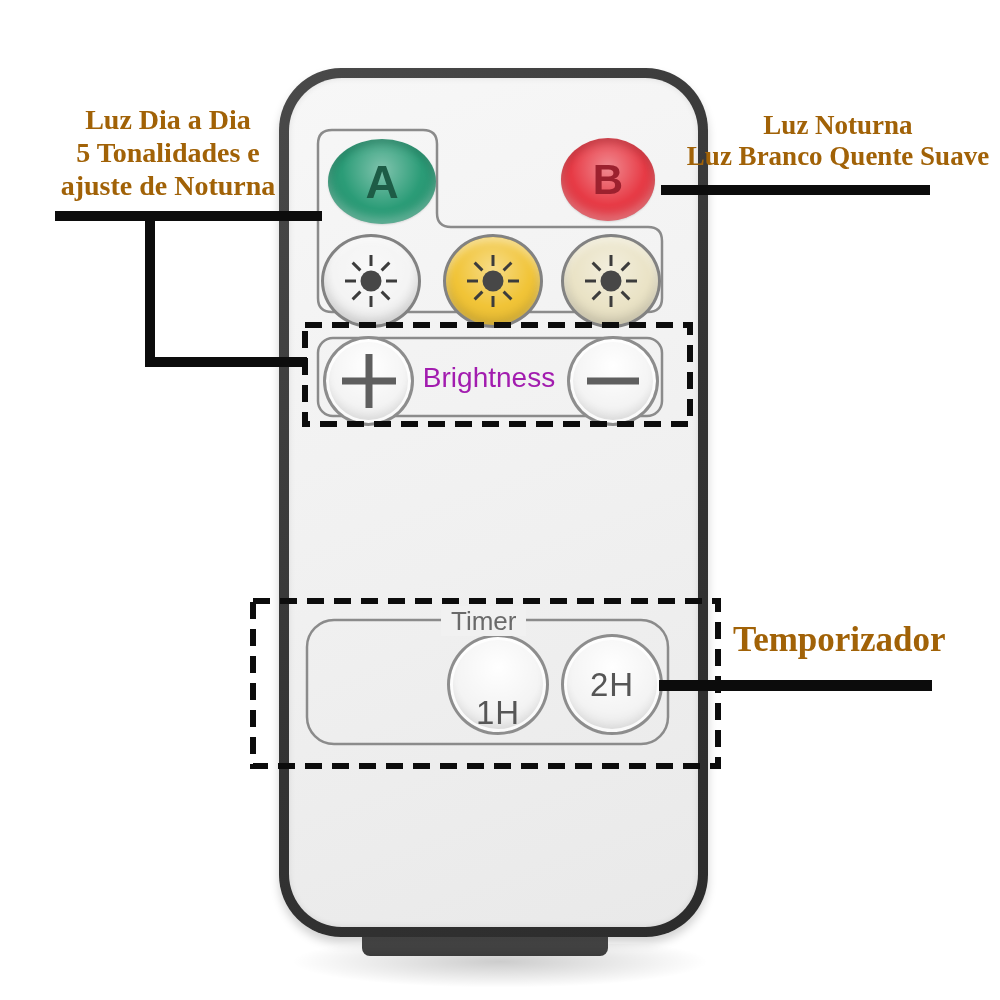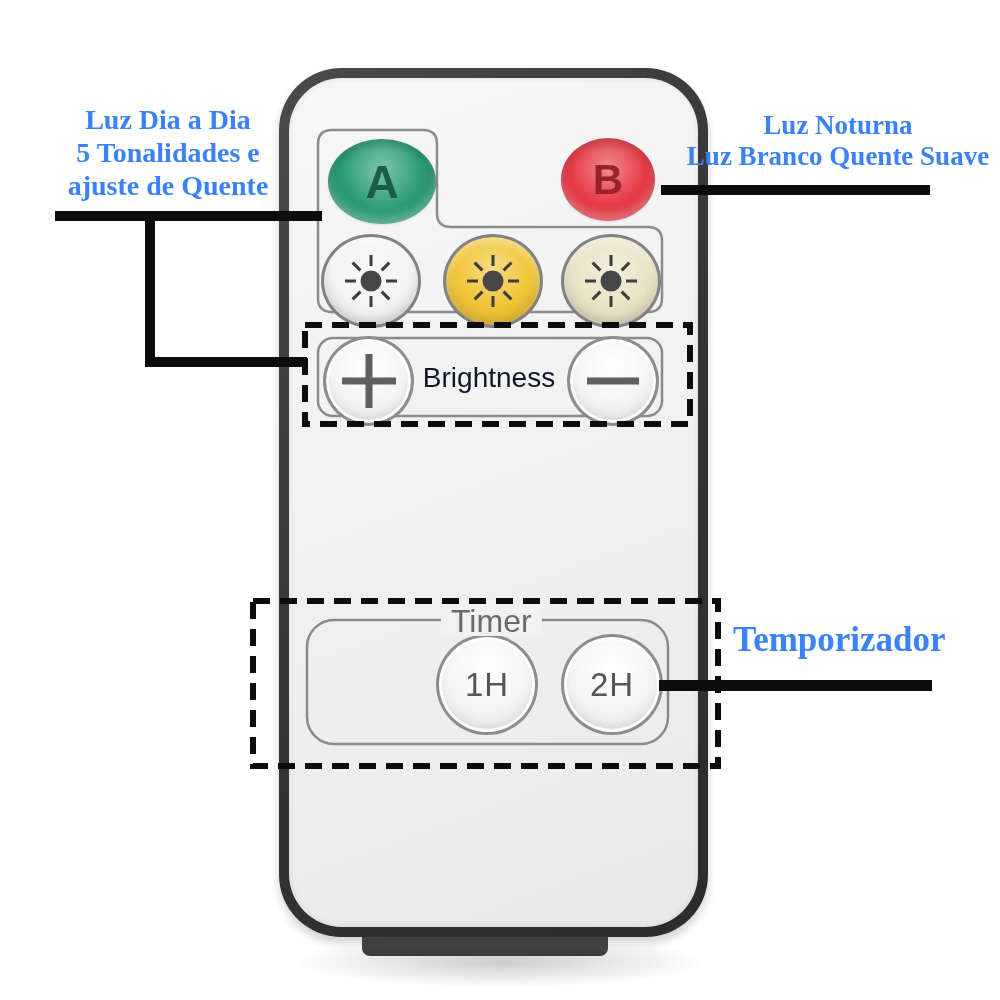--- a/index.html
+++ b/index.html
@@ -34,38 +34,38 @@
   .btn-tone{width:94px;height:88px;top:234px;border:3px solid #828282;
     box-shadow:inset 0 -5px 9px rgba(0,0,0,.10), inset 0 4px 8px rgba(255,255,255,.5);}
   .tone-1{left:321px;} .tone-2{left:443px;} .tone-3{left:561px;}
   .btn-round{border:3px solid #8d8d8d;z-index:4;border-radius:50%;display:flex;align-items:center;justify-content:center;
     background-color:#f4f4f4;
     background-image:radial-gradient(circle at 50% 32%, #ffffff, rgba(255,255,255,0) 55%, rgba(0,0,0,.10));
     box-shadow:inset 0 0 0 3px rgba(255,255,255,.85), inset 0 -6px 10px rgba(0,0,0,.07);}
   .btn-plus{left:323px;top:336px;width:85px;height:84px;}
   .btn-minus{left:567px;top:336px;width:86px;height:84px;}
   .btn-timer{top:634px;width:96px;height:95px;color:#565656;font-size:33px;letter-spacing:1px;}
-  .t-05{left:320px;width:98px;} .t-1{left:436px;} .t-2{left:561px;align-items:center;}
+  .t-05{left:320px;width:98px;} .t-1{left:447px;align-items:flex-end;} .t-2{left:561px;align-items:center;}
 
   
   .brightness-label{left:408px;top:360px;width:162px;height:36px;line-height:36px;z-index:4;
-    text-align:center;font-size:28px;color:#0f172a;}
+    text-align:center;font-size:28px;color:#a21caf;}
   .timer-label{left:441px;top:606px;height:30px;line-height:30px;padding:0 10px;z-index:5;
-    background:#f1f1f1;font-size:32px;color:#6a6a6a;}
+    background:#f1f1f1;font-size:26px;color:#6a6a6a;}
 
   
   .cline{background:#0c0c0c;z-index:6;}
   .cl-left-top{left:55px;top:211px;width:267px;height:10px;}
   .cl-left-vert{left:145px;top:211px;width:10px;height:156px;}
   .cl-left-bot{left:145px;top:357px;width:162px;height:10px;}
   .cl-right-b{left:661px;top:185px;width:269px;height:10px;}
   .cl-right-timer{left:659px;top:680px;width:273px;height:11px;}
 
   
-  .ann{z-index:7;color:#3b82f6;font-family:"Liberation Serif",serif;font-weight:bold;text-align:center;}
+  .ann{z-index:7;color:#a16207;font-family:"Liberation Serif",serif;font-weight:bold;text-align:center;}
   .ann-left{left:42px;top:103px;width:252px;font-size:28px;line-height:33px;}
   .ann-right{left:685px;top:110px;width:306px;font-size:27px;line-height:31px;}
   .ann-timer{left:733px;top:620px;width:220px;font-size:35px;text-align:left;}
   .ann span{display:block;}
 </style>
 </head>
 <body>
 
 <div class="canvas">
 
@@ -163,21 +163,21 @@
 
   <div class="abs cline cl-left-top"></div>
   <div class="abs cline cl-left-vert"></div>
   <div class="abs cline cl-left-bot"></div>
   <div class="abs cline cl-right-b"></div>
   <div class="abs cline cl-right-timer"></div>
 
   <div class="abs ann ann-left">
     <span>Luz Dia a Dia</span>
     <span>5 Tonalidades e</span>
-    <span>ajuste de Quente</span>
+    <span>ajuste de Noturna</span>
   </div>
   <div class="abs ann ann-timer">Temporizador</div>
   <div class="abs ann ann-right">
     <span>Luz Noturna</span>
     <span>Luz Branco Quente Suave</span>
   </div>
 
 </div>
 
 </body></html>

